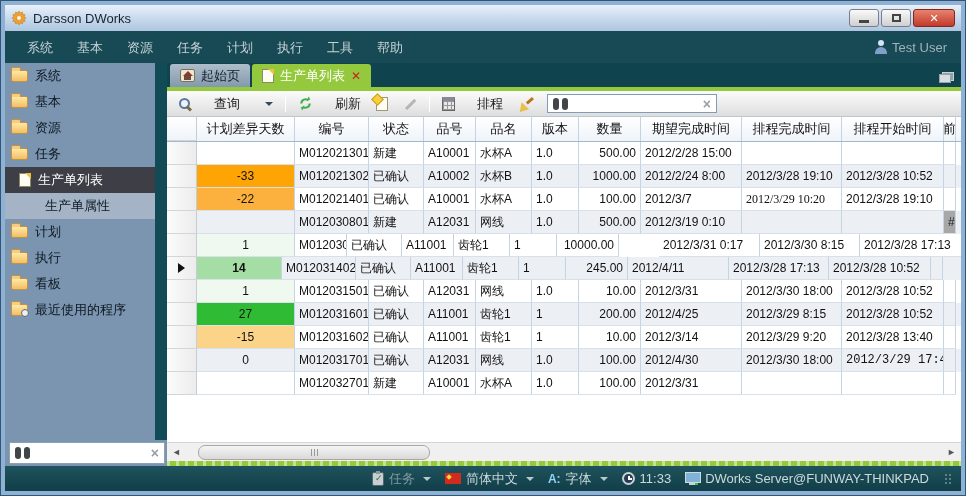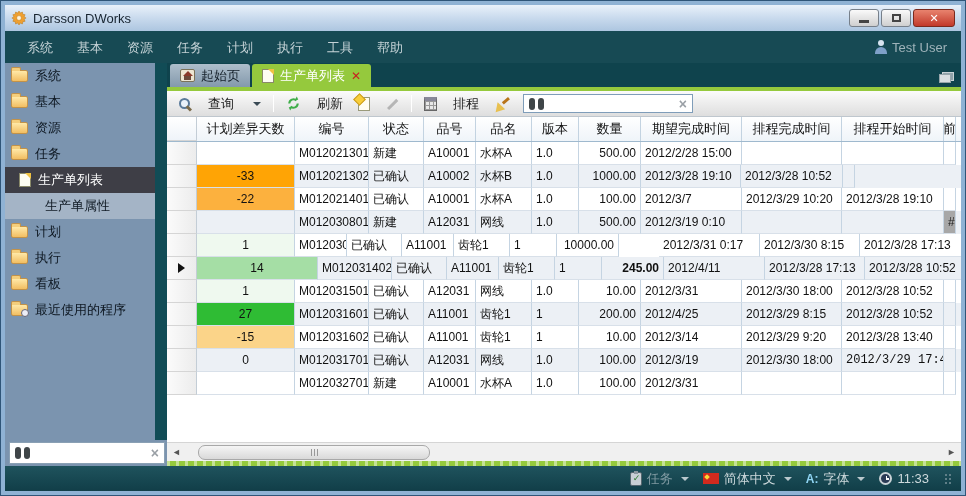--- a/index.html
+++ b/index.html
@@ -93,21 +93,21 @@
   .tabbar { height:24px; flex:0 0 24px; background:#0F434D; display:flex; align-items:flex-end; padding-left:3px; }
   .tab { height:23px; display:flex; align-items:center; gap:6px; padding:0 10px; font-size:13px; border-radius:3px 3px 0 0; margin-right:2px; cursor:default; }
   .tab.inactive { background:linear-gradient(#AEBECB,#8399AC); color:#15202A; }
   .tab.active { background:#95C93D; color:#FFF; }
   .tab-close { color:#C82020; font-weight:bold; font-size:12px; line-height:1; }
   .tab-spacer { flex:1; }
   .tabbar-right { display:flex; align-items:center; padding:0 8px 4px 0; }
   .tab-underline { height:4px; flex:0 0 4px; background:#95C93D; }
 
   .toolbar { height:26px; flex:0 0 26px; background:linear-gradient(#FBFBFB,#DEDEDE); border-bottom:1px solid #BFC7CE; display:flex; align-items:center; padding:0 6px; gap:5px; font-size:13px; color:#222; }
-  .tb-btn { display:flex; align-items:center; gap:16px; padding:2px 5px; border-radius:2px; cursor:default; }
+  .tb-btn { display:flex; align-items:center; gap:22px; padding:2px 5px; border-radius:2px; cursor:default; }
   .tb-sep { width:1px; height:17px; background:#B0B0B0; border-right:1px solid #FFF; margin:0 2px; }
   .tb-search { width:170px; height:19px; background:#FFF; border:1px solid #7F9DB9; display:flex; align-items:center; gap:5px; padding:0 5px; margin-left:4px; }
   .tb-search input { flex:1; border:none; outline:none; font-size:12px; min-width:0; }
 
   
   .grid { flex:1; min-height:0; display:flex; flex-direction:column; overflow:hidden; }
   .g-header { height:25px; flex:0 0 25px; display:flex; background:linear-gradient(#FFFFFF,#EFF4F9); border-bottom:1px solid #9FB9CE; font-size:13px; color:#111; }
   .g-hcell { border-right:1px solid #C3D3E1; display:flex; align-items:center; justify-content:center; overflow:hidden; white-space:nowrap; flex-shrink:0; }
   .g-row { height:23px; flex:0 0 23px; display:flex; background:#FFF; font-size:12px; color:#111; }
   .g-row.alt { background:#ECF0F5; }
@@ -307,35 +307,36 @@
               </div>
               <div class="g-row alt">
                 <div class="g-gutter"></div>
                 <div class="g-cell" style="width: 98px; justify-content: center; background: rgb(255, 164, 5);">-33</div>
                 <div class="g-cell" style="width: 74px; justify-content: flex-start;">M012021302</div>
                 <div class="g-cell" style="width: 55px; justify-content: flex-start;">已确认</div>
                 <div class="g-cell" style="width: 52px; justify-content: flex-start;">A10002</div>
                 <div class="g-cell" style="width: 56px; justify-content: flex-start;">水杯B</div>
                 <div class="g-cell" style="width: 47px; justify-content: flex-start;">1.0</div>
                 <div class="g-cell" style="width: 62px; justify-content: flex-end;">1000.00</div>
+                <div class="g-cell" style="width: 101px; justify-content: flex-start;">2012/2/24 8:00</div>
                 <div class="g-cell" style="width: 100px; justify-content: flex-start;">2012/3/28 19:10</div>
                 <div class="g-cell" style="width: 102px; justify-content: flex-start;">2012/3/28 10:52</div>
                 <div class="g-cell" style="width: 12px; justify-content: flex-start;"></div>
               </div>
               <div class="g-row">
                 <div class="g-gutter"></div>
                 <div class="g-cell" style="width: 98px; justify-content: center; background: rgb(252, 177, 62);">-22</div>
                 <div class="g-cell" style="width: 74px; justify-content: flex-start;">M012021401</div>
                 <div class="g-cell" style="width: 55px; justify-content: flex-start;">已确认</div>
                 <div class="g-cell" style="width: 52px; justify-content: flex-start;">A10001</div>
                 <div class="g-cell" style="width: 56px; justify-content: flex-start;">水杯A</div>
                 <div class="g-cell" style="width: 47px; justify-content: flex-start;">1.0</div>
                 <div class="g-cell" style="width: 62px; justify-content: flex-end;">100.00</div>
                 <div class="g-cell" style="width: 101px; justify-content: flex-start;">2012/3/7</div>
-                <div class="g-cell" style="width: 100px; justify-content: flex-start;">2012/3/29 10:20</div>
+                <div class="g-cell" style="width: 100px; justify-content: flex-start; font-family: Liberation Serif, serif;">2012/3/29 10:20</div>
                 <div class="g-cell" style="width: 102px; justify-content: flex-start;">2012/3/28 19:10</div>
                 <div class="g-cell" style="width: 12px; justify-content: flex-start;"></div>
               </div>
               <div class="g-row alt">
                 <div class="g-gutter"></div>
                 <div class="g-cell" style="width: 98px; justify-content: center;"></div>
                 <div class="g-cell" style="width: 74px; justify-content: flex-start;">M012030801</div>
                 <div class="g-cell" style="width: 55px; justify-content: flex-start;">新建</div>
                 <div class="g-cell" style="width: 52px; justify-content: flex-start;">A12031</div>
                 <div class="g-cell" style="width: 56px; justify-content: flex-start;">网线</div>
@@ -357,27 +358,27 @@
                 <div class="g-cell" style="width: 62px; justify-content: flex-end;">10000.00</div>
                 <div class="g-cell" style="width: 101px; justify-content: flex-start; margin-left: 40px;">2012/3/31 0:17</div>
                 <div class="g-cell" style="width: 100px; justify-content: flex-start;">2012/3/30 8:15</div>
                 <div class="g-cell" style="width: 102px; justify-content: flex-start;">2012/3/28 17:13</div>
                 <div class="g-cell" style="width: 12px; justify-content: flex-start;"></div>
               </div>
               <div class="g-row alt">
                 <div class="g-gutter">
                   <span class="row-arrow"></span>
                 </div>
-                <div class="g-cell" style="width: 121px; justify-content: center; background: rgb(165, 222, 165);">14</div>
+                <div class="g-cell" style="width: 85px; justify-content: center; background: rgb(165, 222, 165); font-weight: bold;">14</div>
                 <div class="g-cell" style="width: 74px; justify-content: flex-start;">M012031402</div>
                 <div class="g-cell" style="width: 55px; justify-content: flex-start;">已确认</div>
                 <div class="g-cell" style="width: 52px; justify-content: flex-start;">A11001</div>
                 <div class="g-cell" style="width: 56px; justify-content: flex-start;">齿轮1</div>
                 <div class="g-cell" style="width: 47px; justify-content: flex-start;">1</div>
-                <div class="g-cell" style="width: 62px; justify-content: flex-end; font-weight: bold;">245.00</div>
+                <div class="g-cell" style="width: 62px; justify-content: flex-end;">245.00</div>
                 <div class="g-cell" style="width: 101px; justify-content: flex-start;">2012/4/11</div>
                 <div class="g-cell" style="width: 100px; justify-content: flex-start;">2012/3/28 17:13</div>
                 <div class="g-cell" style="width: 102px; justify-content: flex-start;">2012/3/28 10:52</div>
                 <div class="g-cell" style="width: 12px; justify-content: flex-start;"></div>
               </div>
               <div class="g-row">
                 <div class="g-gutter"></div>
                 <div class="g-cell" style="width: 98px; justify-content: center; background: rgb(239, 249, 239);">1</div>
                 <div class="g-cell" style="width: 74px; justify-content: flex-start;">M012031501</div>
                 <div class="g-cell" style="width: 55px; justify-content: flex-start;">已确认</div>
@@ -420,21 +421,21 @@
               </div>
               <div class="g-row alt">
                 <div class="g-gutter"></div>
                 <div class="g-cell" style="width: 98px; justify-content: center;">0</div>
                 <div class="g-cell" style="width: 74px; justify-content: flex-start;">M012031701</div>
                 <div class="g-cell" style="width: 55px; justify-content: flex-start;">已确认</div>
                 <div class="g-cell" style="width: 52px; justify-content: flex-start;">A12031</div>
                 <div class="g-cell" style="width: 56px; justify-content: flex-start;">网线</div>
                 <div class="g-cell" style="width: 47px; justify-content: flex-start;">1.0</div>
                 <div class="g-cell" style="width: 62px; justify-content: flex-end;">100.00</div>
-                <div class="g-cell" style="width: 101px; justify-content: flex-start;">2012/3/19</div>
+                <div class="g-cell" style="width: 101px; justify-content: flex-start;">2012/4/30</div>
                 <div class="g-cell" style="width: 100px; justify-content: flex-start;">2012/3/30 18:00</div>
                 <div class="g-cell" style="width: 102px; justify-content: flex-start; font-family: Liberation Mono, monospace;">2012/3/29 17:46</div>
                 <div class="g-cell" style="width: 12px; justify-content: flex-start;"></div>
               </div>
               <div class="g-row">
                 <div class="g-gutter"></div>
                 <div class="g-cell" style="width: 98px; justify-content: center;"></div>
                 <div class="g-cell" style="width: 74px; justify-content: flex-start;">M012032701</div>
                 <div class="g-cell" style="width: 55px; justify-content: flex-start;">新建</div>
                 <div class="g-cell" style="width: 52px; justify-content: flex-start;">A10001</div>
@@ -477,20 +478,24 @@
       </span>
       <span class="sb-item">
         <span class="ic-fontA">A:</span>
         <span>字体</span>
         <span class="caret lite"></span>
       </span>
       <span class="sb-item">
         <span class="ic-clock"></span>
         <span>11:33</span>
       </span>
+      <span class="sb-item">
+        <span class="ic-monitor"></span>
+        <span>DWorks Server@FUNWAY-THINKPAD</span>
+      </span>
       <span class="sb-grip">
           <i></i>
           <i></i>
           <i></i>
         </span>
     </div>
 
   </div>
 </div>
 

